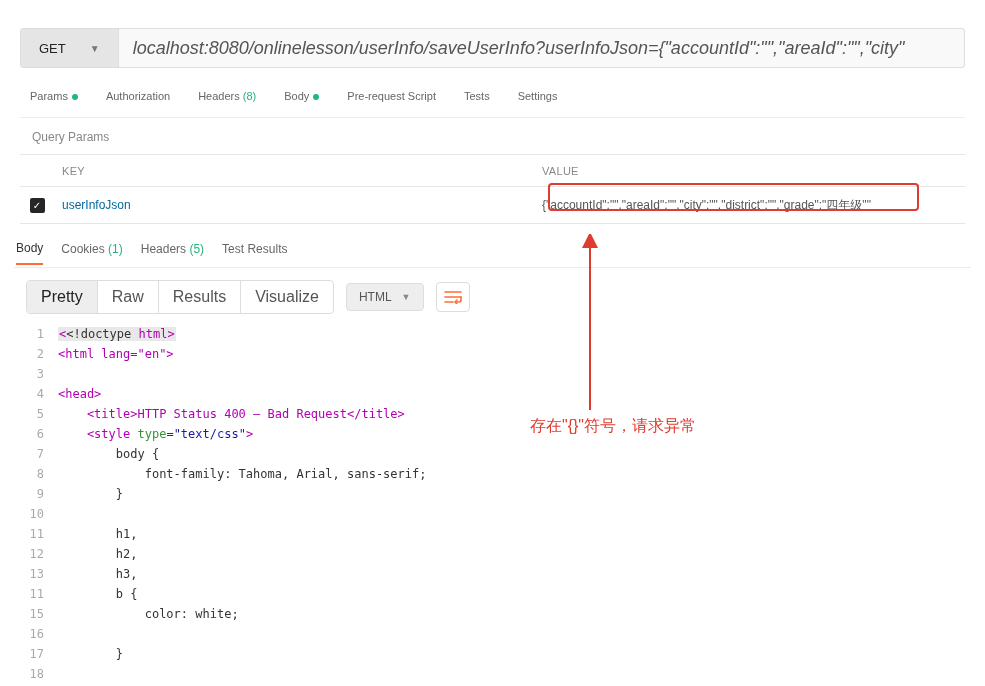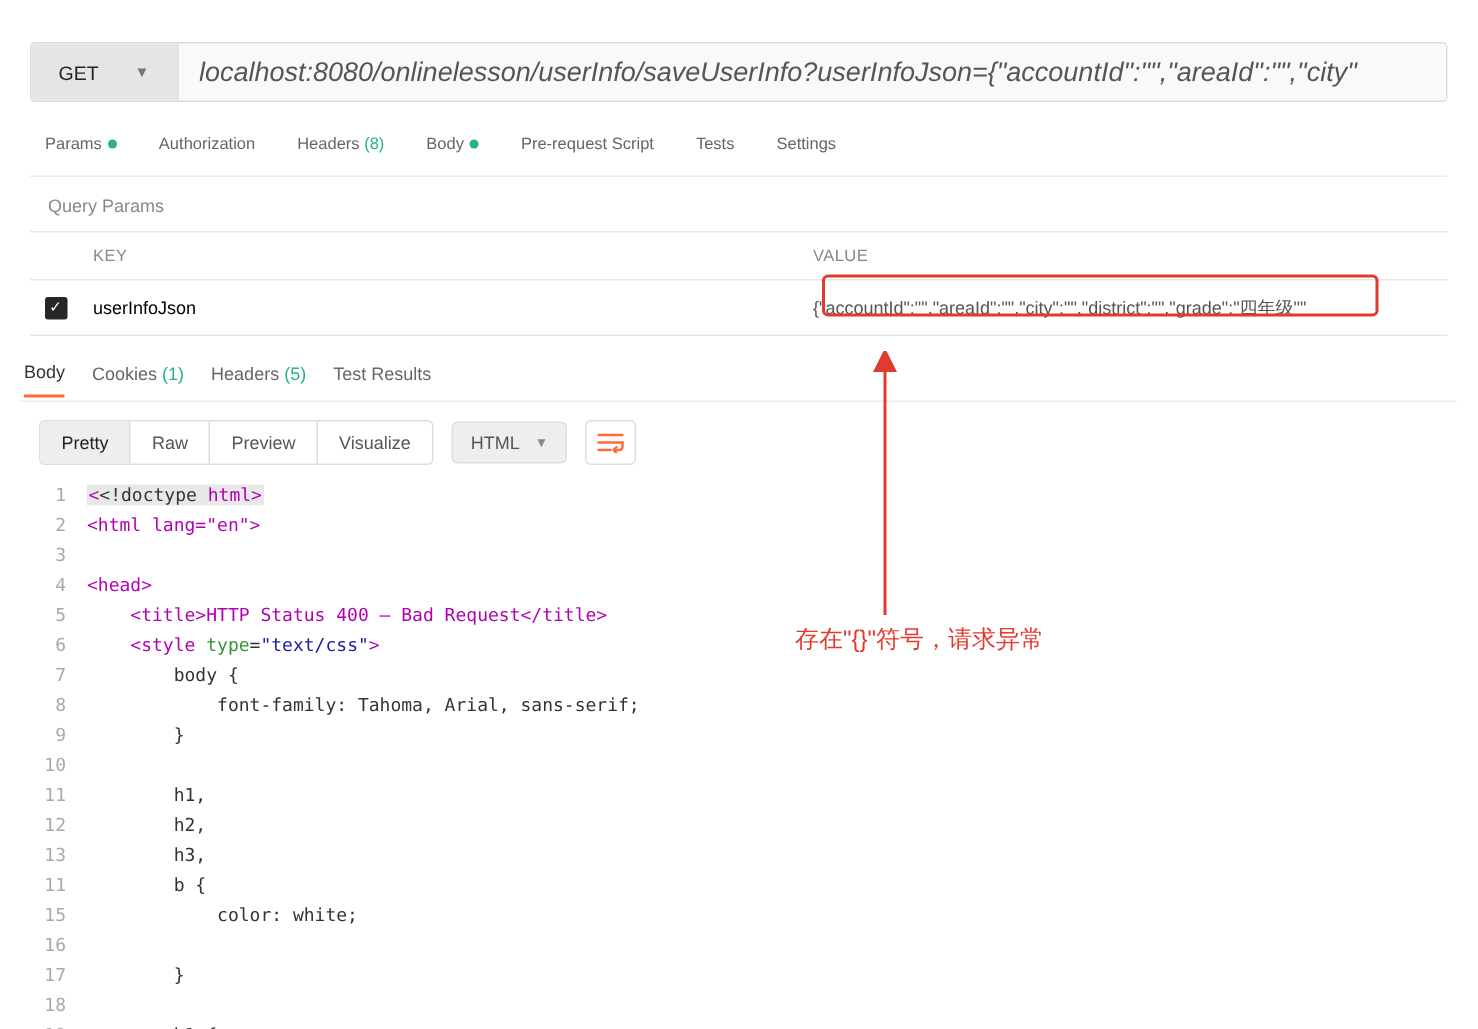--- a/index.html
+++ b/index.html
@@ -11,32 +11,32 @@
 .url-input { flex: 1; display: flex; align-items: center; padding: 0 14px; font-size: 18px; color: #555; background: transparent; border: none; outline: none; font-style: italic; }
 .request-tabs { display: flex; align-items: center; gap: 28px; margin: 18px 20px 0 20px; height: 32px; border-bottom: 1px solid #ececec; padding-left: 10px; }
 .request-tabs .tab { color: #666; font-size: 11px; cursor: pointer; padding-bottom: 11px; }
 .dot-green { display: inline-block; width: 6px; height: 6px; border-radius: 50%; background: #26b47f; margin-left: 4px; vertical-align: middle; }
 .headers-count { color: #26b47f; }
 .section-label { margin: 12px 20px 0 32px; color: #888; font-size: 12px; }
 .params-table { margin: 10px 20px 0 20px; border-top: 1px solid #e6e6e6; border-bottom: 1px solid #e6e6e6; }
 .params-header { display: flex; height: 32px; align-items: center; border-bottom: 1px solid #e6e6e6; }
 .params-row { display: flex; height: 36px; align-items: center; }
 .col-check { width: 34px; display: flex; align-items: center; justify-content: center; }
-.col-key { width: 478px; padding-left: 8px; color: #000000; }
+.col-key { width: 478px; padding-left: 8px; color: #0369a1; }
 .col-value { flex: 1; padding-left: 10px; color: #555; position: relative; }
 .hdr { font-size: 11px; color: #888; letter-spacing: 0.3px; }
 .checkbox { width: 15px; height: 15px; background: #262626; border-radius: 2px; display: flex; align-items: center; justify-content: center; color: #fff; font-size: 10px; }
 .value-highlight { position: absolute; left: 528px; right: 46px; top: -4px; height: 28px; border: 2px solid #e03b2f; border-radius: 4px; pointer-events: none; }
 .response-tabs { display: flex; align-items: center; gap: 18px; margin: 14px 14px 0 14px; height: 30px; border-bottom: 1px solid #ececec; padding-left: 2px; }
 .response-tabs .rtab { color: #666; font-size: 12px; cursor: pointer; padding-bottom: 8px; }
 .response-tabs .rtab.active { color: #333; border-bottom: 2px solid #ff6c37; }
 .count-g { color: #26b47f; }
 .format-bar { display: flex; align-items: center; gap: 0; margin: 12px 14px 0 14px; }
 .seg-group { display: inline-flex; border: 1px solid #ddd; border-radius: 4px; overflow: hidden; background: #fff; margin-right: 12px; }
-.seg-group .seg { padding: 7px 14px; font-size: 12px; color: #555; border-right: 1px solid #ddd; cursor: pointer; }
+.seg-group .seg { padding: 7px 14px; font-size: 16px; color: #555; border-right: 1px solid #ddd; cursor: pointer; }
 .seg-group .seg:last-child { border-right: none; }
 .seg.active { background: #eee; color: #222; }
 .html-select { display: inline-flex; align-items: center; border: 1px solid #ddd; border-radius: 4px; padding: 6px 12px; background: #eee; margin-right: 12px; color: #555; }
 .html-select .chev { margin-left: 10px; color: #888; font-size: 9px; }
 .beautify-btn { width: 34px; height: 30px; border: 1px solid #ddd; border-radius: 4px; display: flex; align-items: center; justify-content: center; background: #fff; }
 .code-area { margin: 10px 14px 0 14px; font-family: Consolas, Menlo, monospace; font-size: 12px; line-height: 20px; }
 .code-line { display: flex; }
 .gutter { width: 44px; text-align: right; padding-right: 14px; color: #aaa; user-select: none; }
 .code { white-space: pre; color: #333; }
 .c-tag { color: #b200b2; }
@@ -91,21 +91,21 @@
     <div class="rtab active">Body</div>
     <div class="rtab"><span>Cookies</span> <span class="count-g">(1)</span></div>
     <div class="rtab"><span>Headers</span> <span class="count-g">(5)</span></div>
     <div class="rtab">Test Results</div>
   </div>
 
   <div class="format-bar" style="padding-left:12px;">
     <div class="seg-group">
       <div class="seg active">Pretty</div>
       <div class="seg">Raw</div>
-      <div class="seg">Preview</div>
+      <div class="seg">Results</div>
       <div class="seg">Visualize</div>
     </div>
     <div class="html-select">
       <span>HTML</span>
         <span class="chev">▼</span>
     </div>
     <div class="beautify-btn">
       <svg width="18" height="14">
           <g stroke="#ff6c37" stroke-width="1.6" fill="none" stroke-linecap="round">
             <line x1="1" y1="2" x2="17" y2="2"></line>

